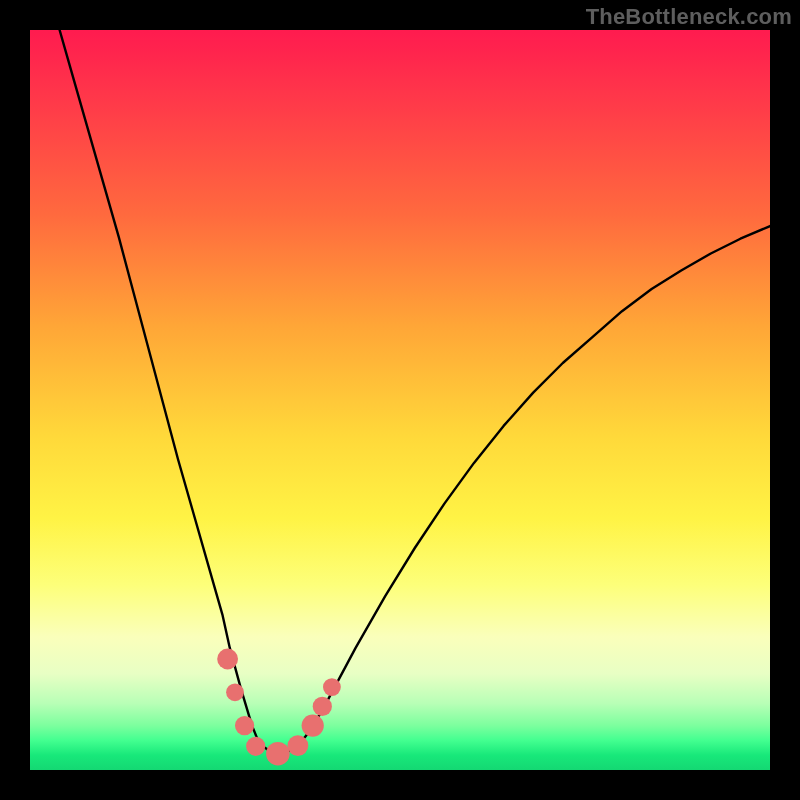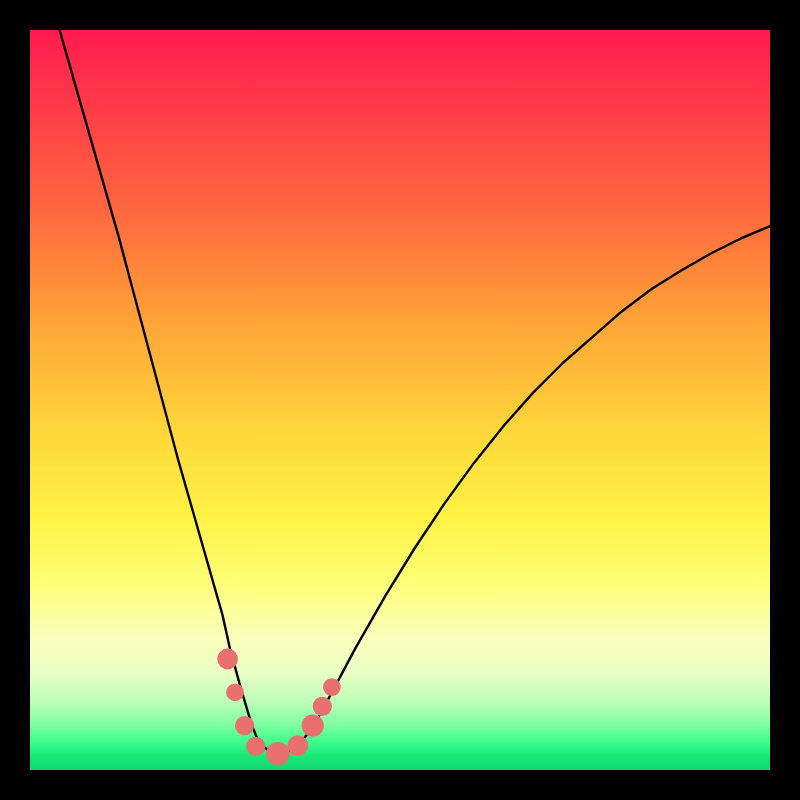--- a/index.html
+++ b/index.html
@@ -54,13 +54,14 @@
         <circle cx="205.0" cy="662.3" r="8.9" fill="#e8706f"></circle>
         <circle cx="214.6" cy="695.6" r="9.6" fill="#e8706f"></circle>
         <circle cx="225.7" cy="716.3" r="9.6" fill="#e8706f"></circle>
         <circle cx="247.9" cy="723.7" r="11.8" fill="#e8706f"></circle>
         <circle cx="267.9" cy="715.6" r="10.4" fill="#e8706f"></circle>
         <circle cx="282.7" cy="695.6" r="11.1" fill="#e8706f"></circle>
         <circle cx="292.3" cy="676.4" r="9.6" fill="#e8706f"></circle>
         <circle cx="301.9" cy="657.1" r="8.9" fill="#e8706f"></circle>
       </svg>
   </div>
+  <div class="watermark">TheBottleneck.com</div>
 </div>
 
 </body></html>

